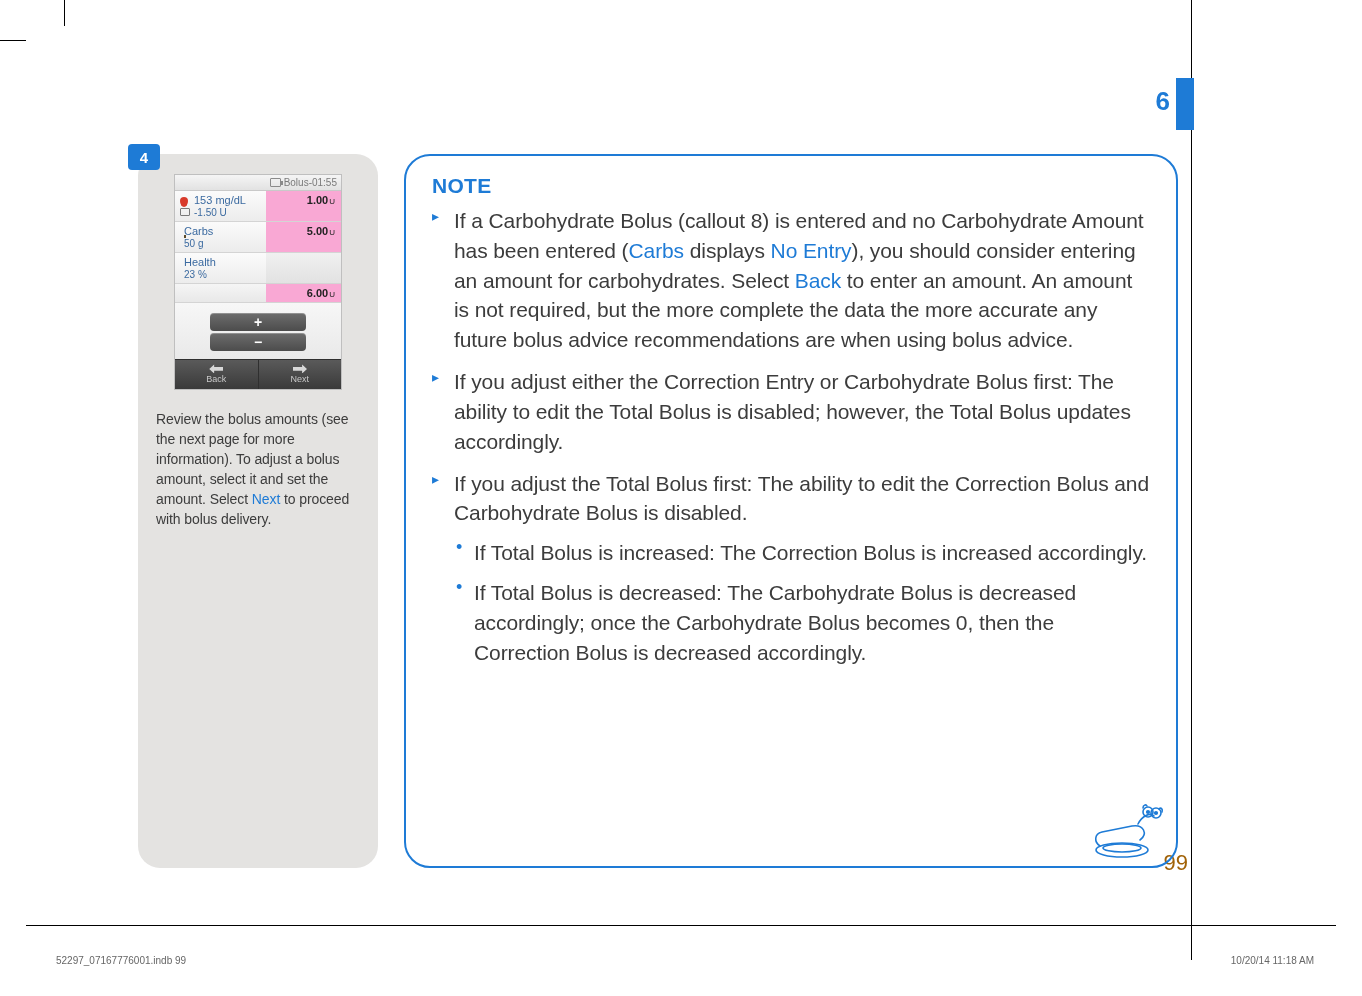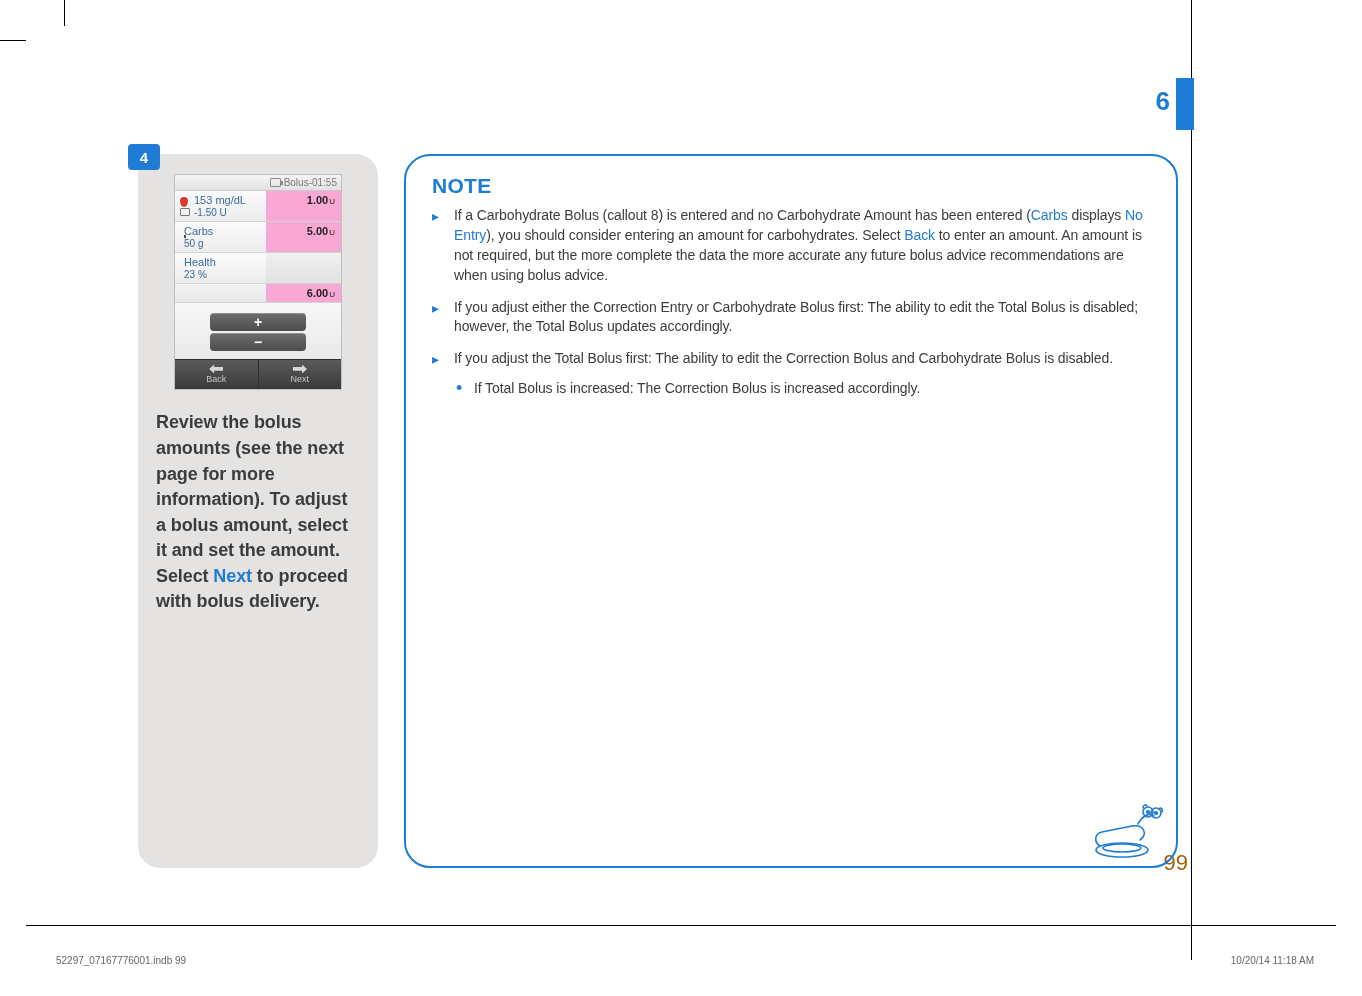--- a/index.html
+++ b/index.html
@@ -157,24 +157,24 @@
     display:flex;flex-direction:column;align-items:center;gap:1px;
   }
   .dev-foot-btn + .dev-foot-btn { border-left:1px solid #2f2f2f;}
   .arrow-l, .arrow-r {
     width: 14px; height: 9px; background:#d8d8d8;
     clip-path: polygon(0 50%,35% 0,35% 30%,100% 30%,100% 70%,35% 70%,35% 100%);
   }
   .arrow-r { transform: scaleX(-1);}
 
   .step-text {
-    font-size: 18px;
+    font-size: 14px;
     line-height: 1.42;
     color: #3c3c3c;
-    font-weight: 700;
+    font-weight: 400;
     letter-spacing: -0.1px;
   }
   .step-text .link { color: #1e7bd6; }
 
   
   .note-col { flex: 1; }
   .note-box {
     border: 2.5px solid #1e7bd6;
     border-radius: 26px;
     padding: 18px 26px 24px 26px;
@@ -186,21 +186,21 @@
     font-weight: 800;
     font-size: 21px;
     letter-spacing: .3px;
     margin-bottom: 8px;
   }
   .note-list { list-style: none; }
   .note-list > li {
     position: relative;
     padding-left: 22px;
     margin-bottom: 12px;
-    font-size: 14px;
+    font-size: 21px;
     line-height: 1.42;
     color: #3c3c3c;
     letter-spacing: -0.1px;
   }
   .note-list > li::before {
     content: "▸";
     position: absolute;
     left: 0; top: 1px;
     color: #1e7bd6;
     font-size: 14px;
@@ -336,20 +336,21 @@
     </div>
 
     <div class="note-col">
       <div class="note-box">
         <div class="note-title">NOTE</div>
         <ul class="note-list" id="note-list">
             <li><span>If a Carbohydrate Bolus (callout 8) is entered and no Carbohydrate Amount has been entered (</span><span class="link">Carbs</span><span> displays </span><span class="link">No Entry</span><span>), you should consider entering an amount for carbohydrates. Select </span><span class="link">Back</span><span> to enter an amount. An amount is not required, but the more complete the data the more accurate any future bolus advice recommendations are when using bolus advice.</span></li>
             <li><span>If you adjust either the Correction Entry or Carbohydrate Bolus first: The ability to edit the Total Bolus is disabled; however, the Total Bolus updates accordingly.</span></li>
             <li><span>If you adjust the Total Bolus first: The ability to edit the Correction Bolus and Carbohydrate Bolus is disabled.</span><ul class="sub-list">
                 <li>If Total Bolus is increased: The Correction Bolus is increased accordingly.</li>
+                <li>If Total Bolus is decreased: The Carbohydrate Bolus is decreased accordingly; once the Carbohydrate Bolus becomes 0, then the Correction Bolus is decreased accordingly.</li>
               </ul></li>
           </ul>
 
         <div class="doodle">
           <svg viewBox="0 0 78 56">
             <g fill="none" stroke="#1e7bd6" stroke-width="1.6" stroke-linecap="round" stroke-linejoin="round">
               <ellipse cx="34" cy="46" rx="26" ry="7"></ellipse>
               <ellipse cx="34" cy="44" rx="19" ry="4"></ellipse>
               <path d="M12 42 C6 38,6 30,14 28 L44 22 C56 20,60 30,52 36"></path>
               <path d="M50 20 C54 12,62 8,66 12"></path>

